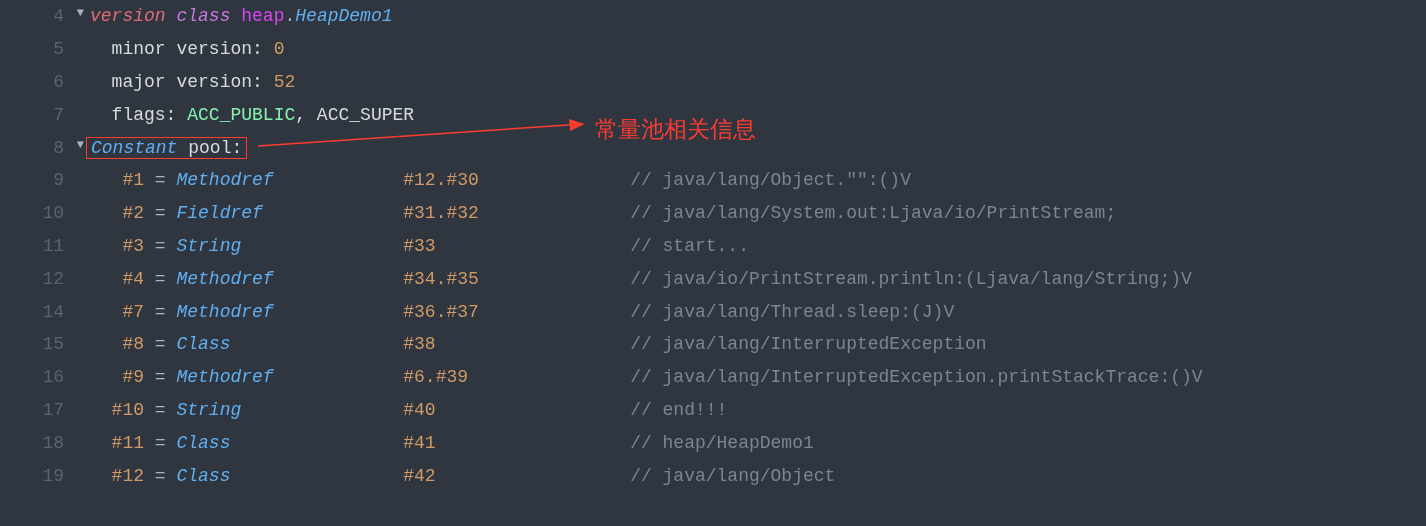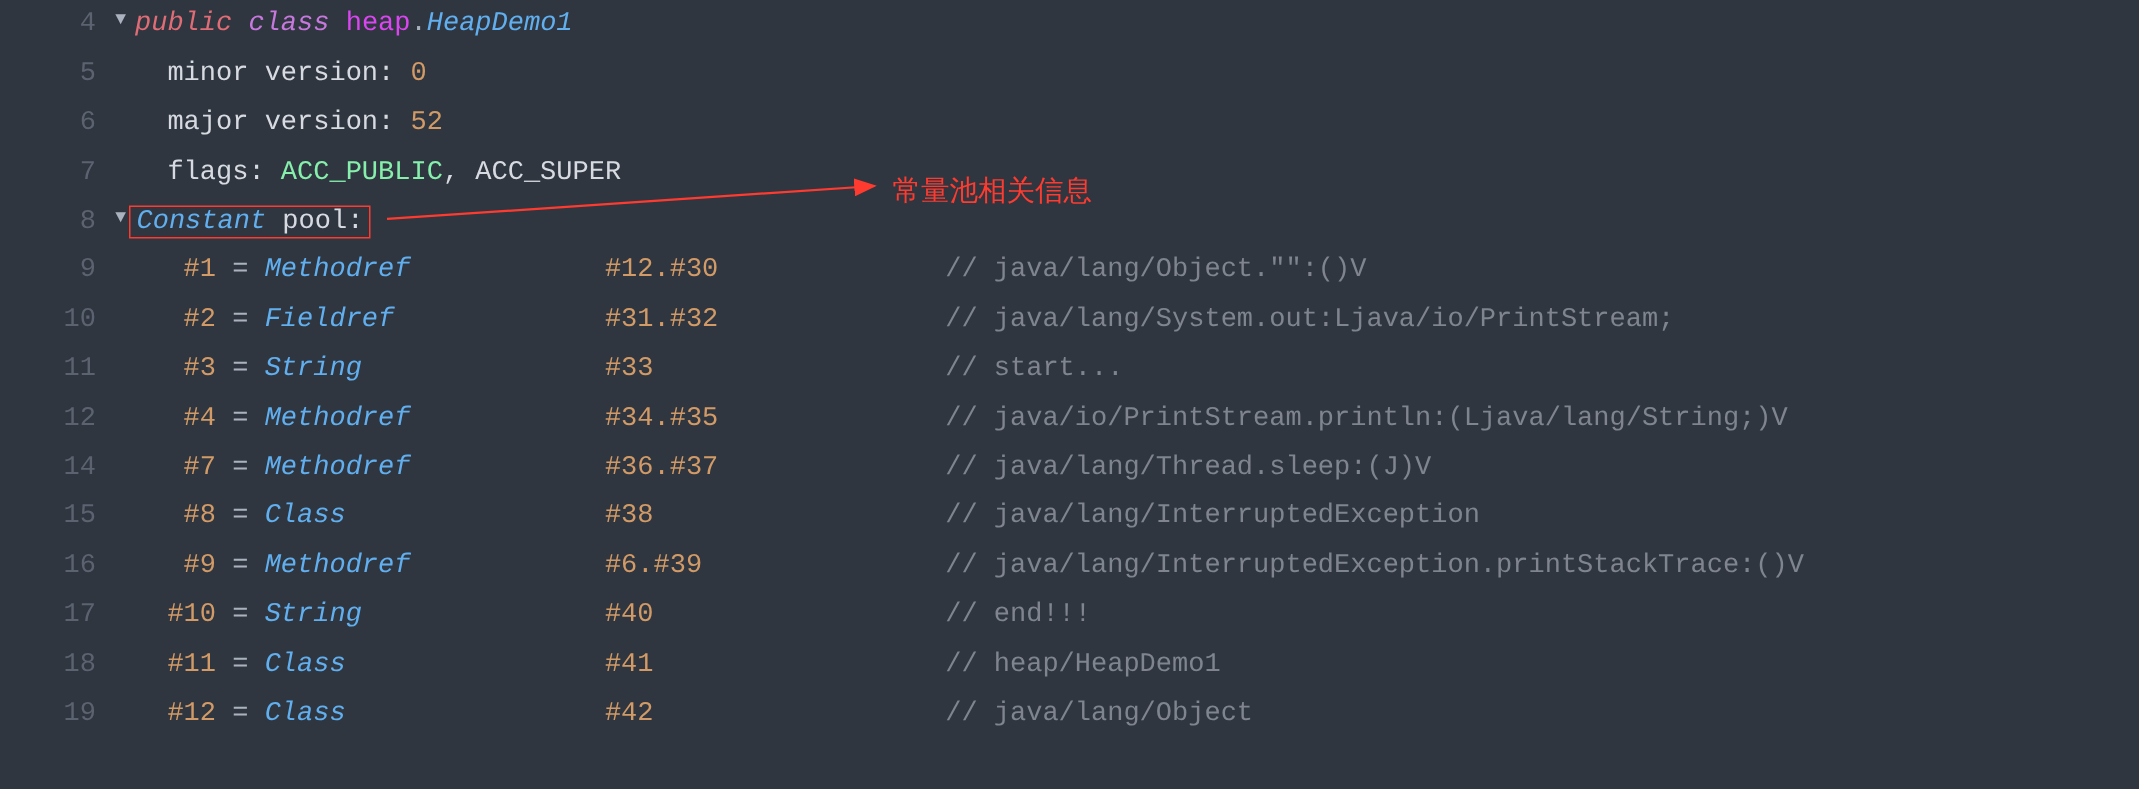--- a/index.html
+++ b/index.html
@@ -59,32 +59,32 @@
     top: 116px;
     left: 258px;
     pointer-events: none;
   }
   .annotation {
     position: absolute;
     top: 114px;
     left: 595px;
     color: #ff3b30;
     font-style: normal;
-    font-size: 19px;
+    font-size: 23px;
     font-family: sans-serif;
   }
 </style>
 </head>
 <body>
 
 <div class="editor">
 
   <div class="line">
     <div class="gutter"><span>4</span><span class="fold-marker">▼</span></div>
-    <div class="code"><span class="kw-public">public</span> <span class="kw-class">class</span> <span class="pkg normal">heap</span><span class="normal">.</span><span class="classname">HeapDemo1</span></div>
+    <div class="code"><span class="kw-public">version</span> <span class="kw-class">class</span> <span class="pkg normal">heap</span><span class="normal">.</span><span class="classname">HeapDemo1</span></div>
   </div>
 
   <div class="line">
     <div class="gutter">5</div>
     <div class="code">  <span class="white">minor version: </span><span class="num">0</span></div>
   </div>
 
   <div class="line">
     <div class="gutter">6</div>
     <div class="code">  <span class="white">major version: </span><span class="num">52</span></div>

